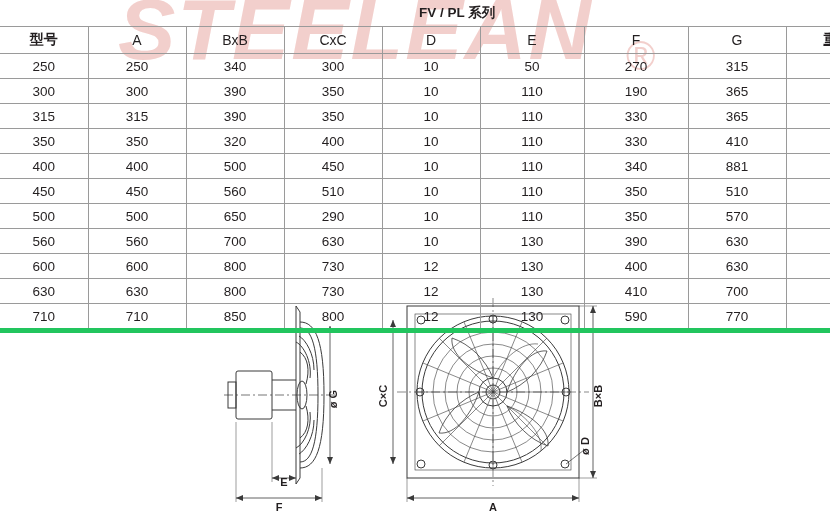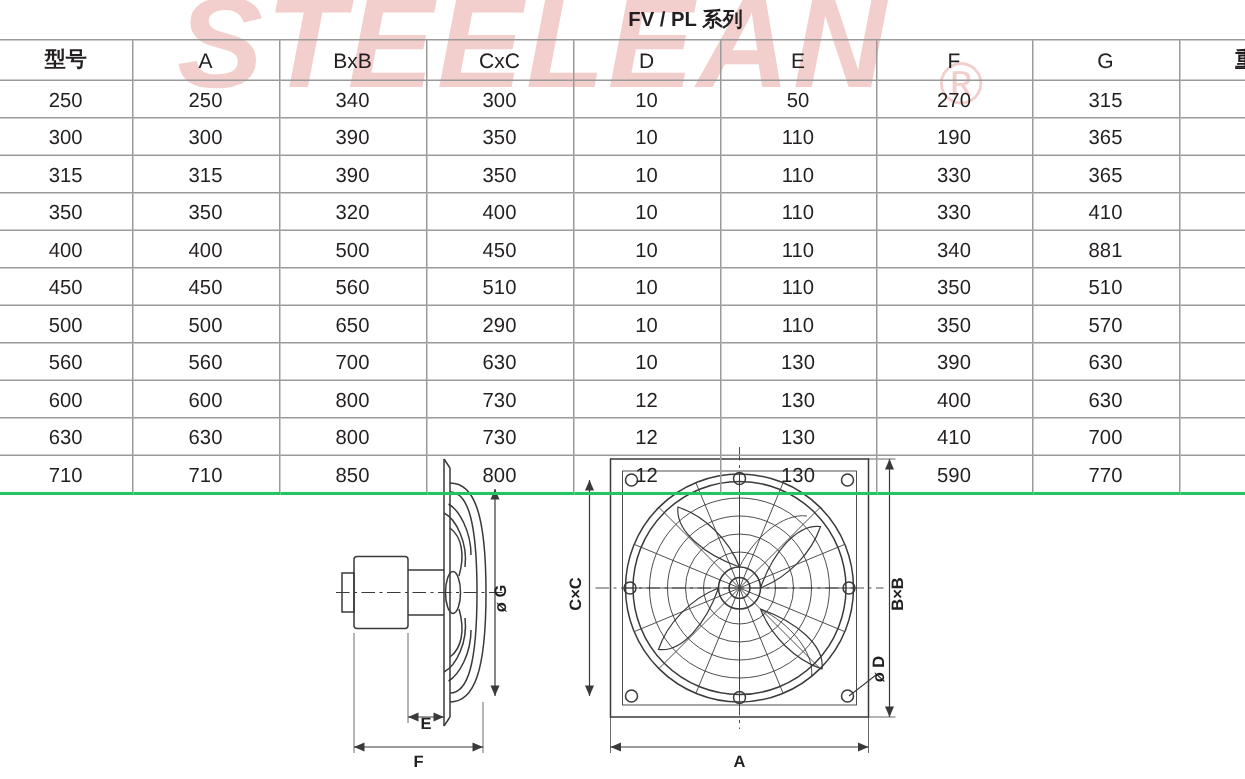--- a/index.html
+++ b/index.html
@@ -86,21 +86,21 @@
     height: 24px;
   }
   table.spec tr.head-row th.bold-col {
     font-weight: bold;
     text-decoration: underline;
   }
   table.spec tr.head-row th.model-col {
     font-weight: bold;
   }
   table.spec tr:last-child td {
-    border-bottom: 2px solid #22c55e;
+    border-bottom: 5px solid #22c55e;
   }
 
   .col-model { width: 88px; }
   .col-a     { width: 98px; }
   .col-bxb   { width: 98px; }
   .col-cxc   { width: 98px; }
   .col-d     { width: 98px; }
   .col-e     { width: 104px; }
   .col-f     { width: 104px; }
   .col-g     { width: 98px; }

